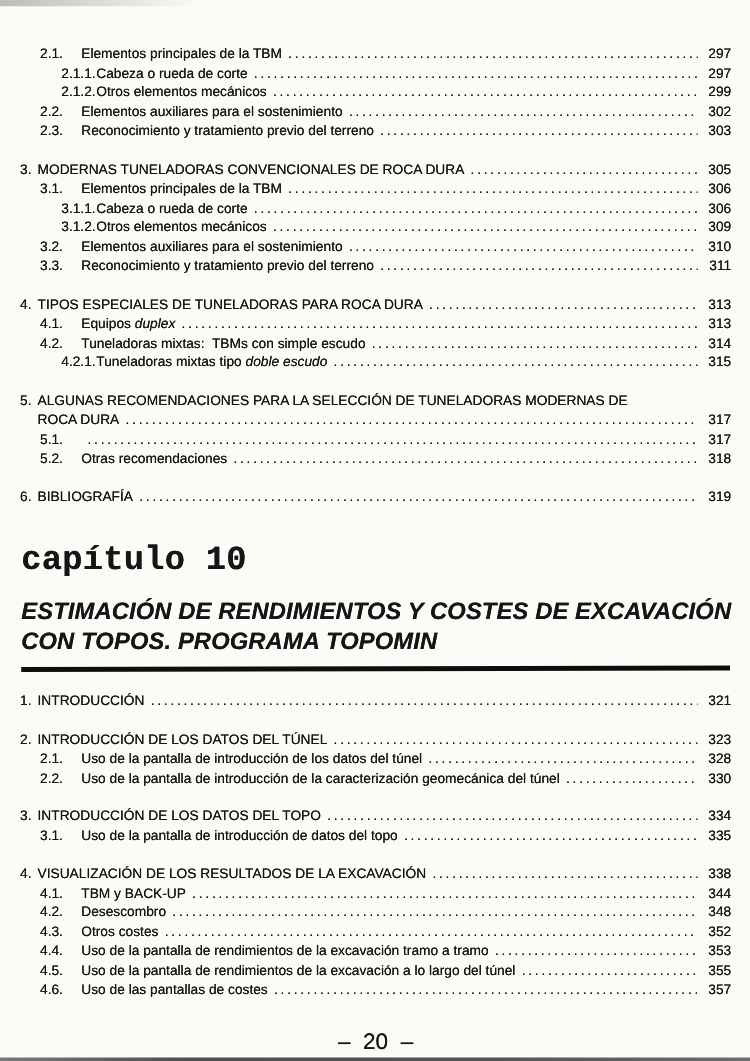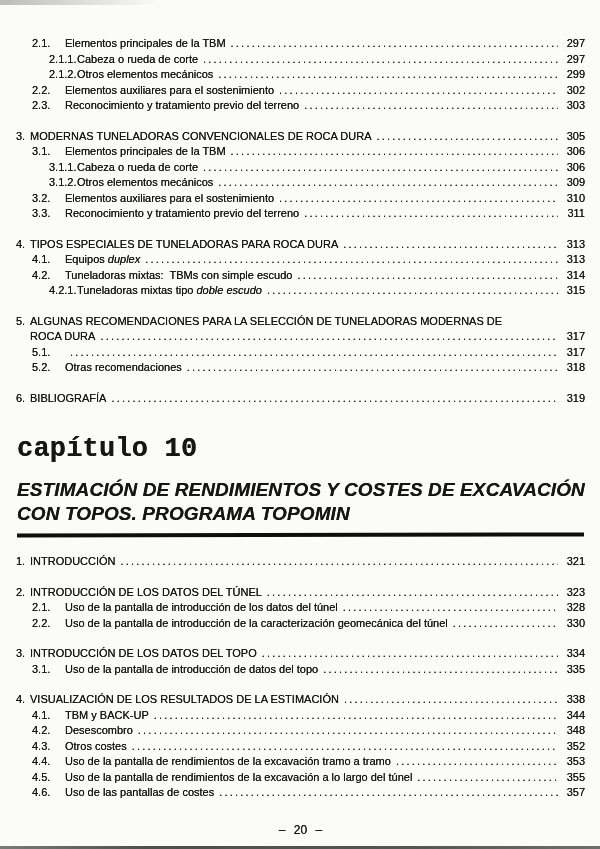--- a/index.html
+++ b/index.html
@@ -72,21 +72,21 @@
     background: #0e0e0e;
     margin: 7px 1px 0 1px;
     transform: rotate(-0.12deg);
   }
   .toc-b { margin-top: 17px; }
 
   
   .footer {
     margin-top: 22px;
     text-align: center;
-    font-size: 12px;
+    font-size: 18px;
     word-spacing: 5px;
   }
 
   
   .scan-bottom {
     position: absolute;
     left: 0; right: 0; bottom: 0;
     height: 3px;
     background: linear-gradient(90deg, #7a7a7a 0%, #4e4e4e 25%, #565656 70%, #6e6e6e 100%);
   }
@@ -291,21 +291,21 @@
   </div>
       <div class="toc-row lvl-2">
     <span class="num">3.1.</span>
     <span class="label">Uso de la pantalla de introducción de datos del topo</span>
     <em class="label-it"></em>
     <span class="leader">................................................................................................................................................................</span>
     <span class="pagenum">335</span>
   </div>
       <div class="toc-row lvl-1 gap">
     <span class="num">4.</span>
-    <span class="label">VISUALIZACIÓN DE LOS RESULTADOS DE LA ESTIMACIÓN</span>
+    <span class="label">VISUALIZACIÓN DE LOS RESULTADOS DE LA EXCAVACIÓN</span>
     <em class="label-it"></em>
     <span class="leader">................................................................................................................................................................</span>
     <span class="pagenum">338</span>
   </div>
       <div class="toc-row lvl-2">
     <span class="num">4.1.</span>
     <span class="label">TBM y BACK-UP</span>
     <em class="label-it"></em>
     <span class="leader">................................................................................................................................................................</span>
     <span class="pagenum">344</span>

